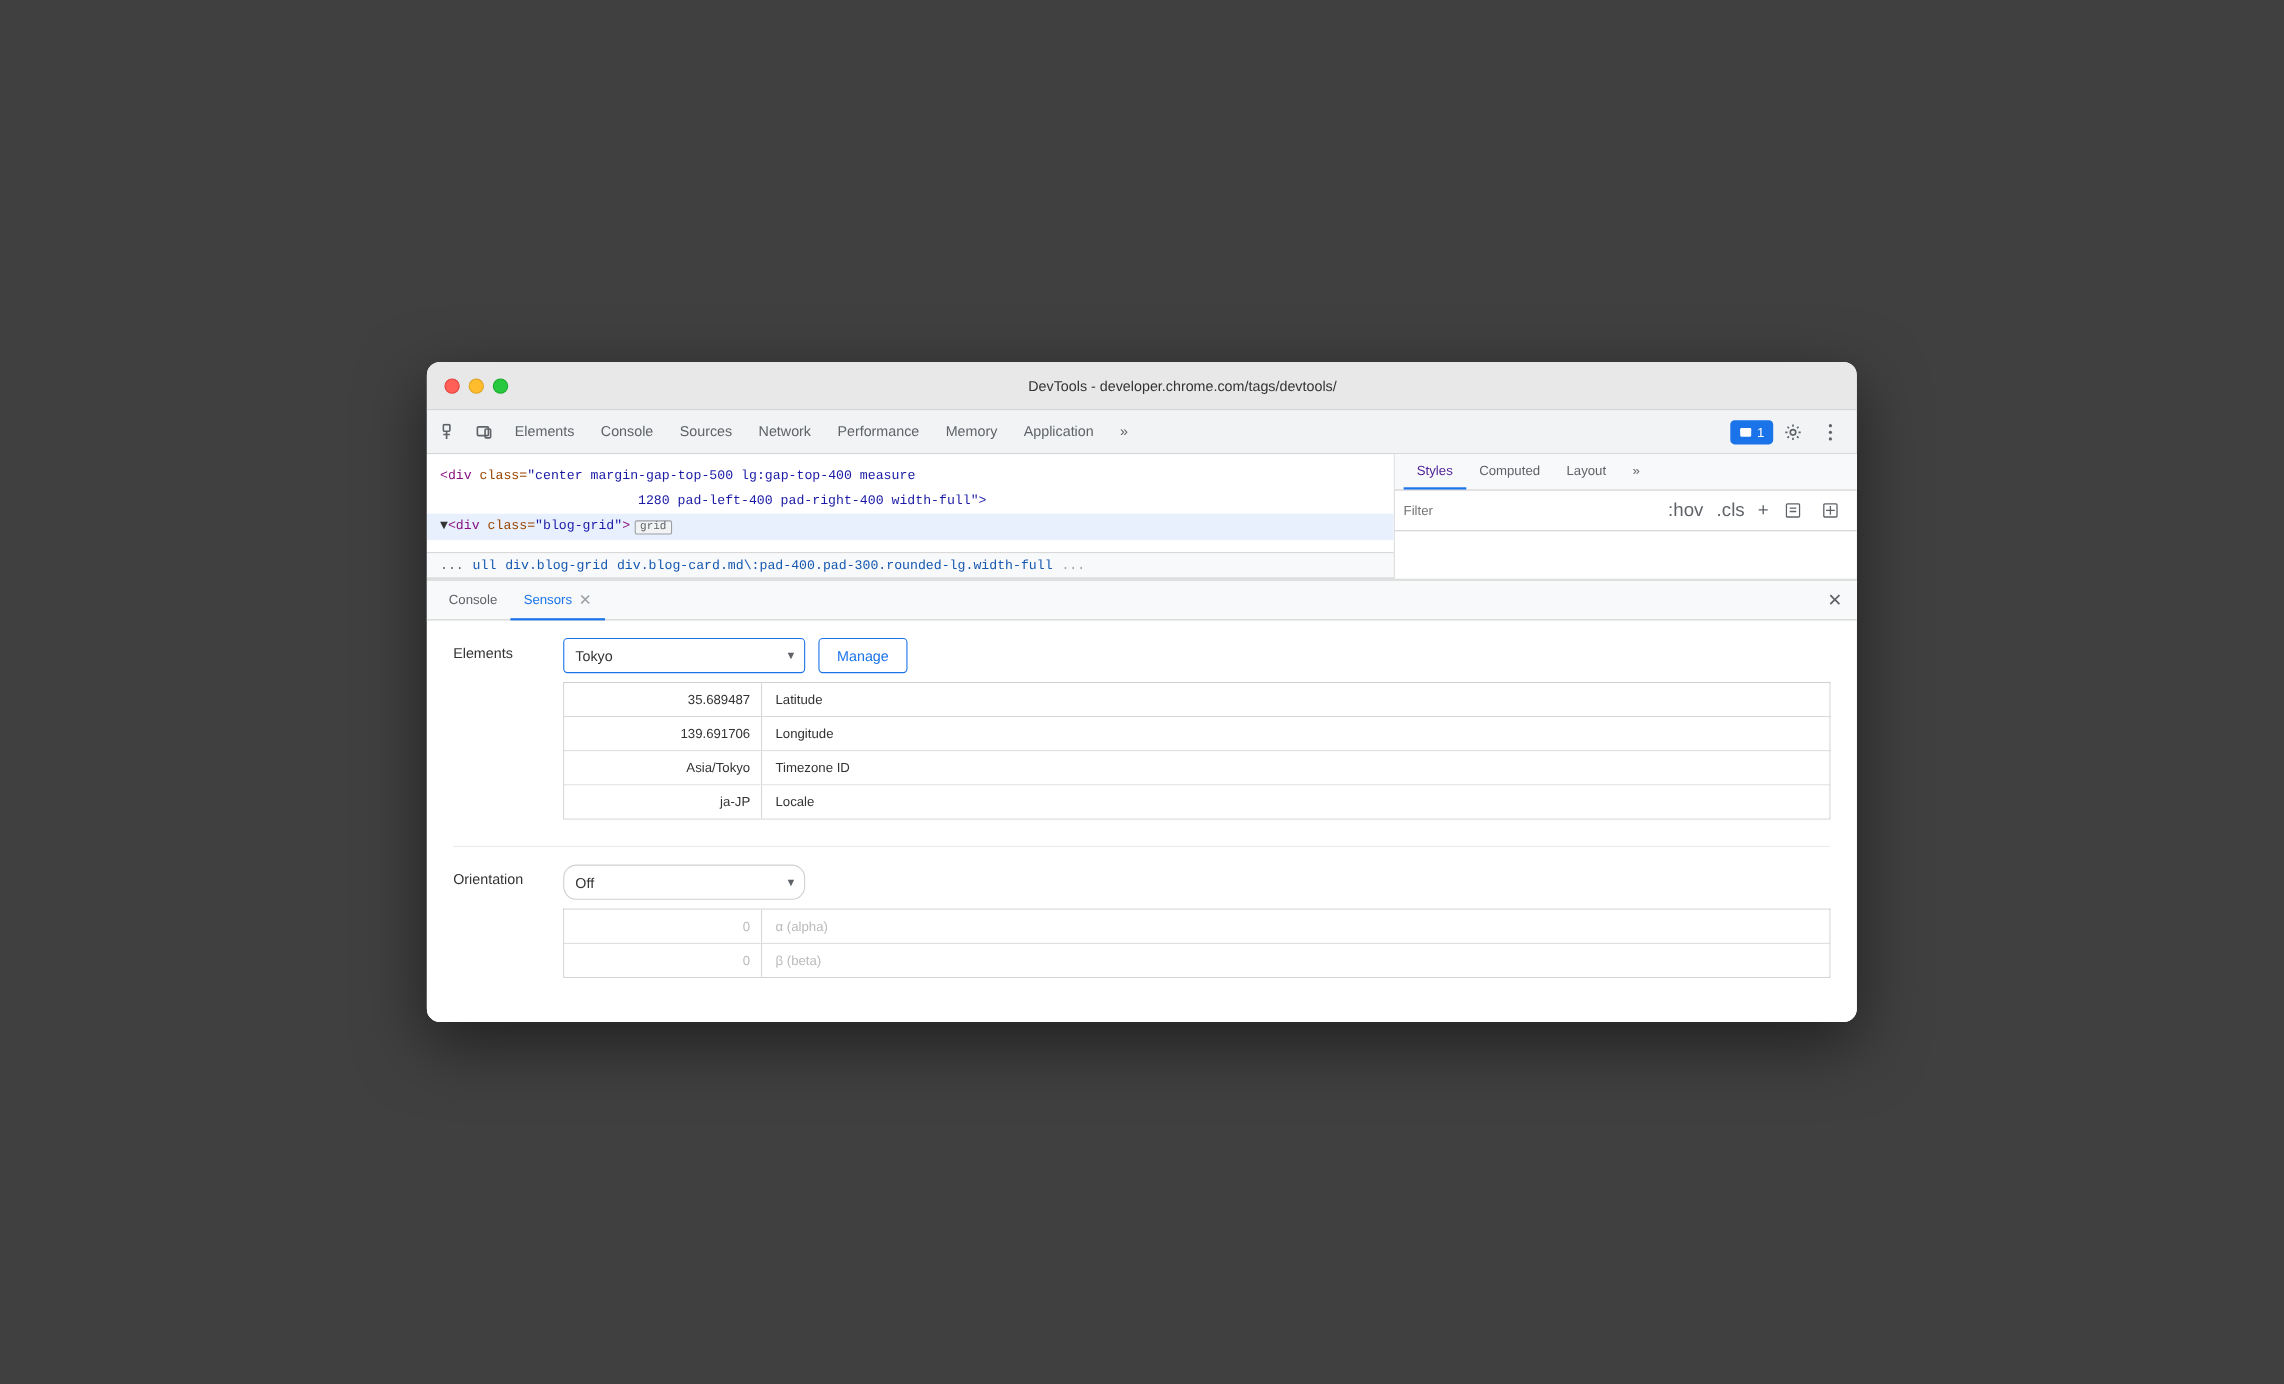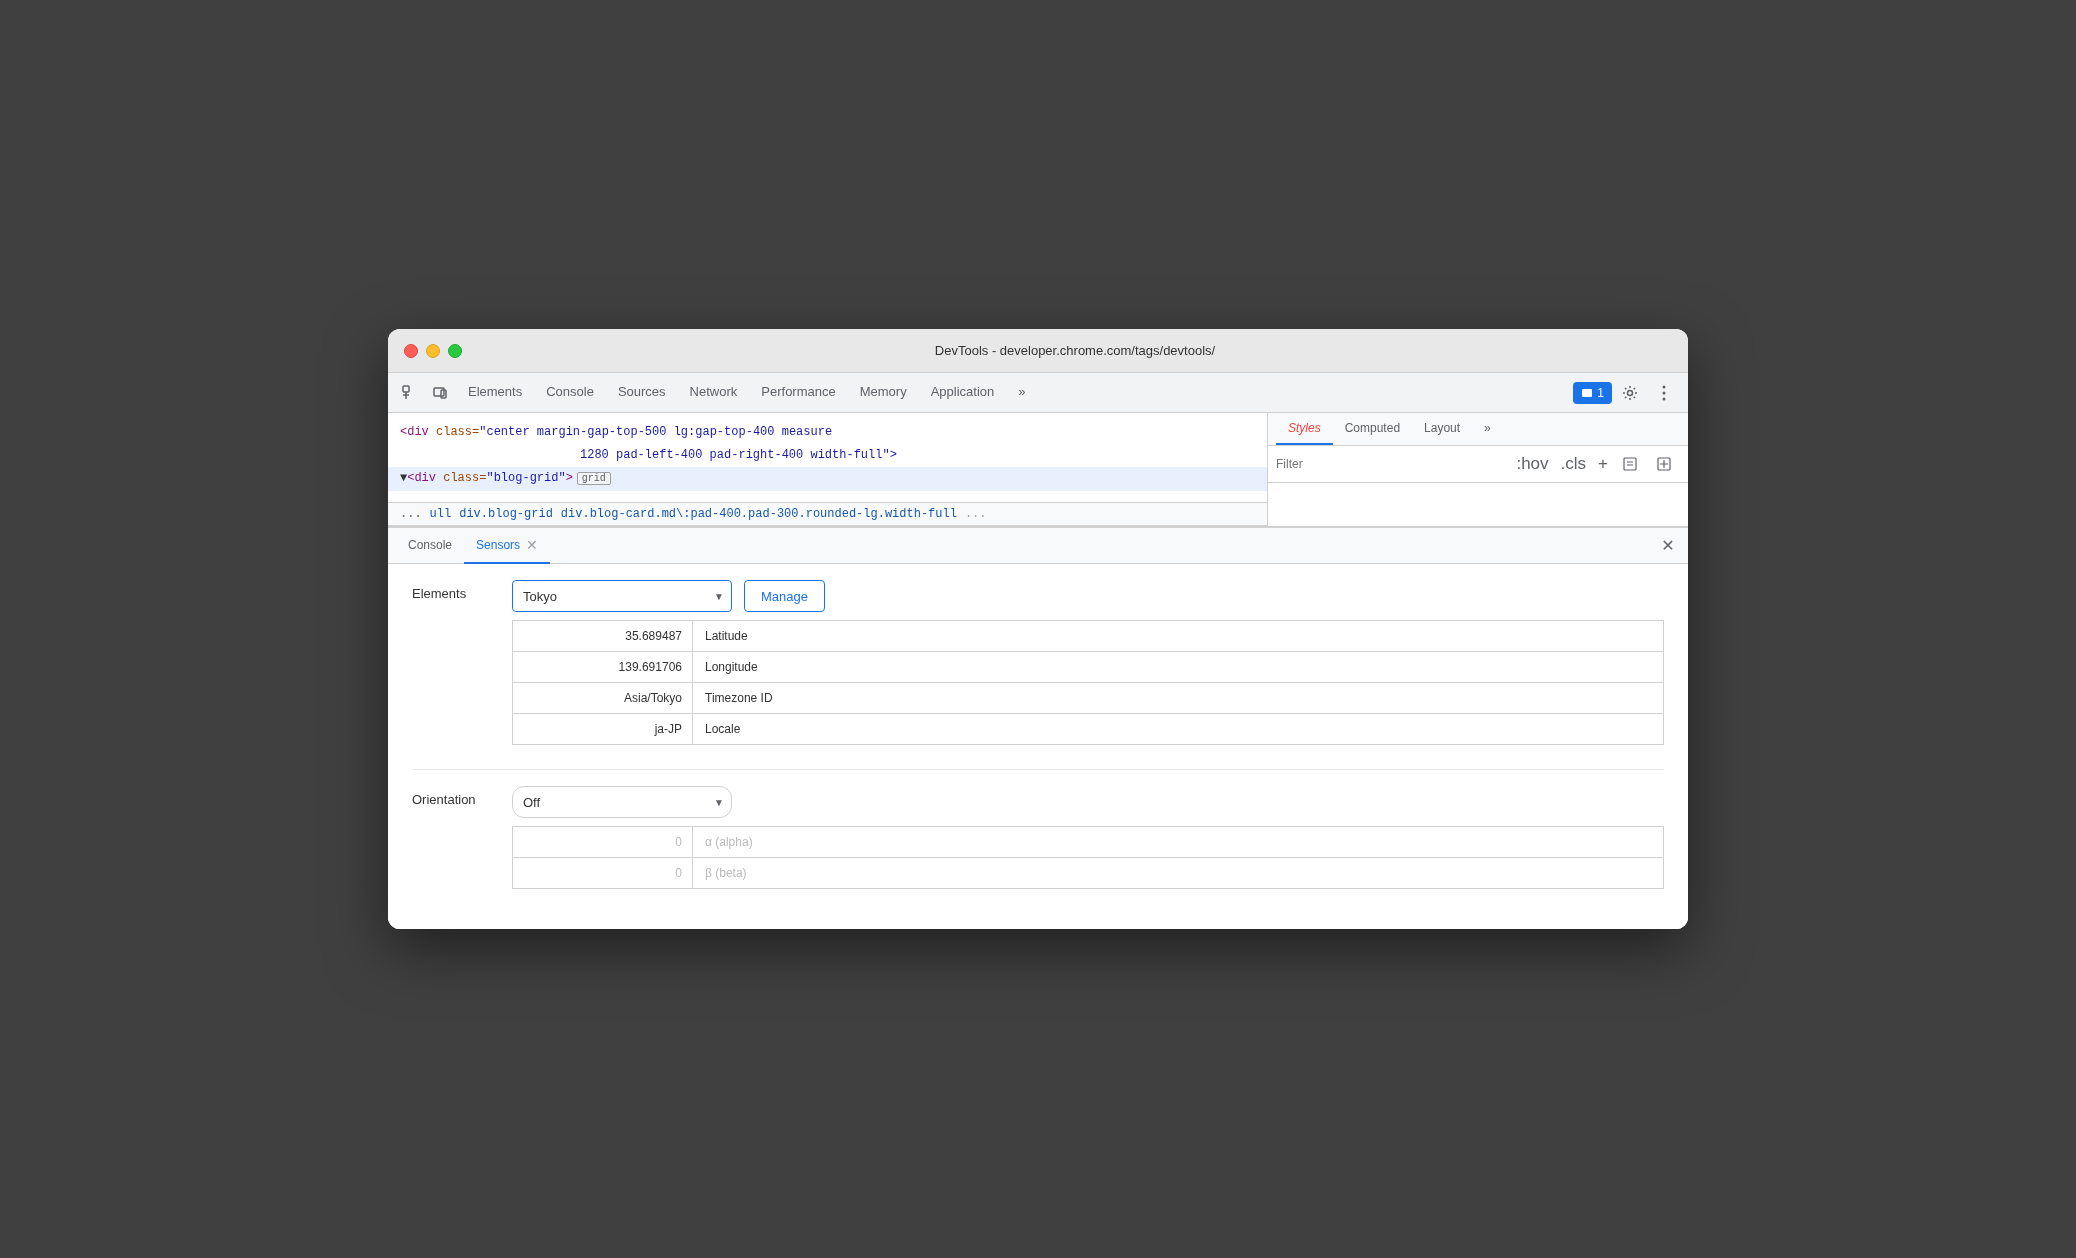--- a/index.html
+++ b/index.html
@@ -146,23 +146,22 @@
       background: #f8f9fa;
     }
     .styles-tab {
       padding: 8px 12px;
       font-size: 12px;
       color: #5f6368;
       cursor: pointer;
       border-bottom: 2px solid transparent;
     }
     .styles-tab.active {
-      color: #ef4444;
+      color: #4c1d95;
       border-bottom: 2px solid #1a73e8;
-      font-style: italic;
     }
     .styles-filter-bar {
       display: flex;
       align-items: center;
       padding: 4px 8px;
       border-bottom: 1px solid #d0d0d0;
       gap: 4px;
     }
     .filter-input {
       flex: 1;

